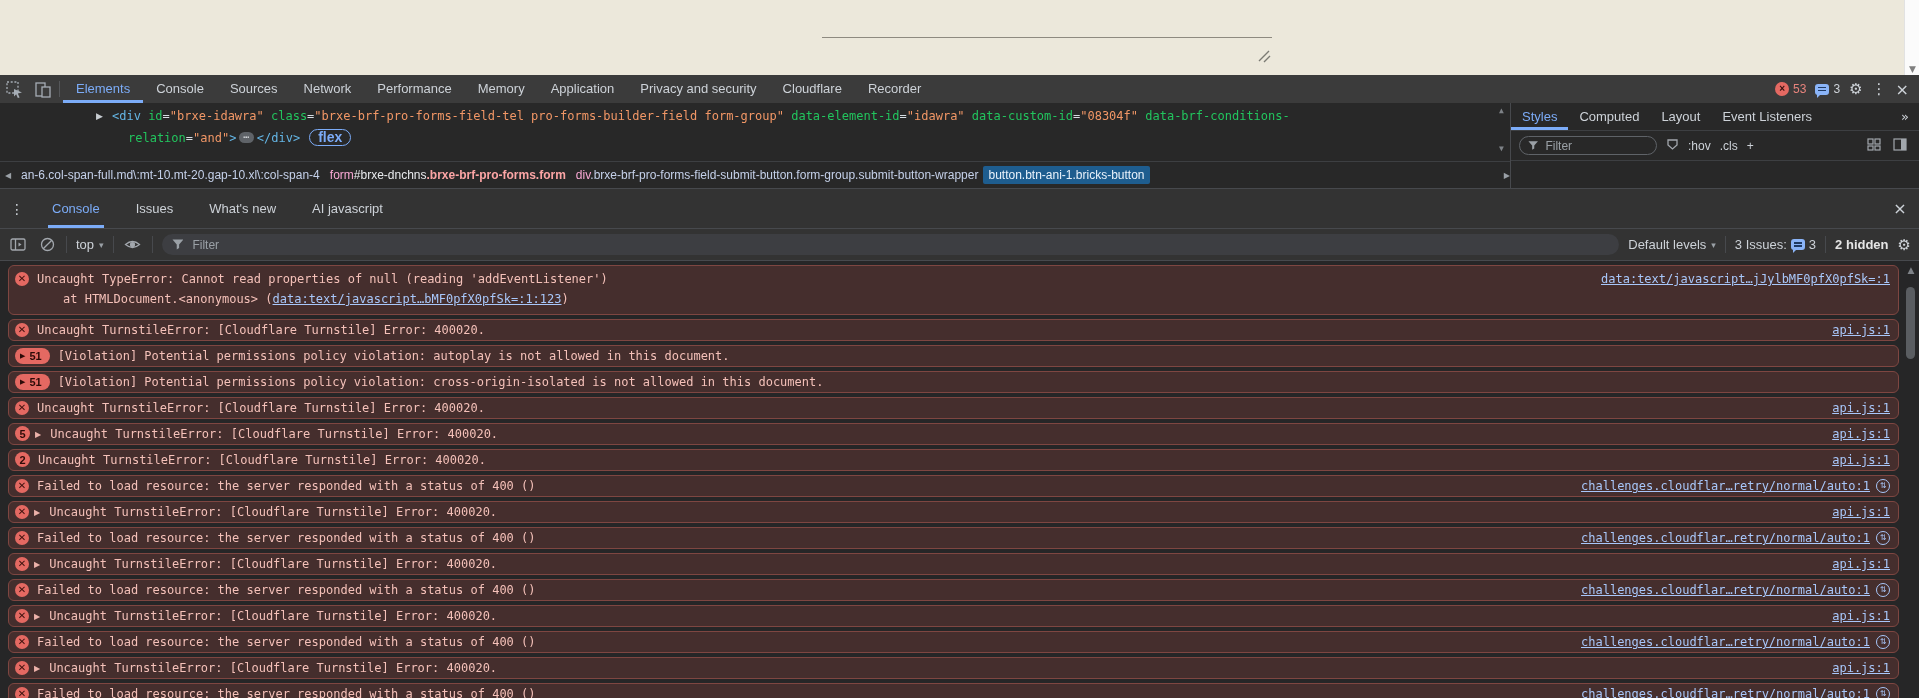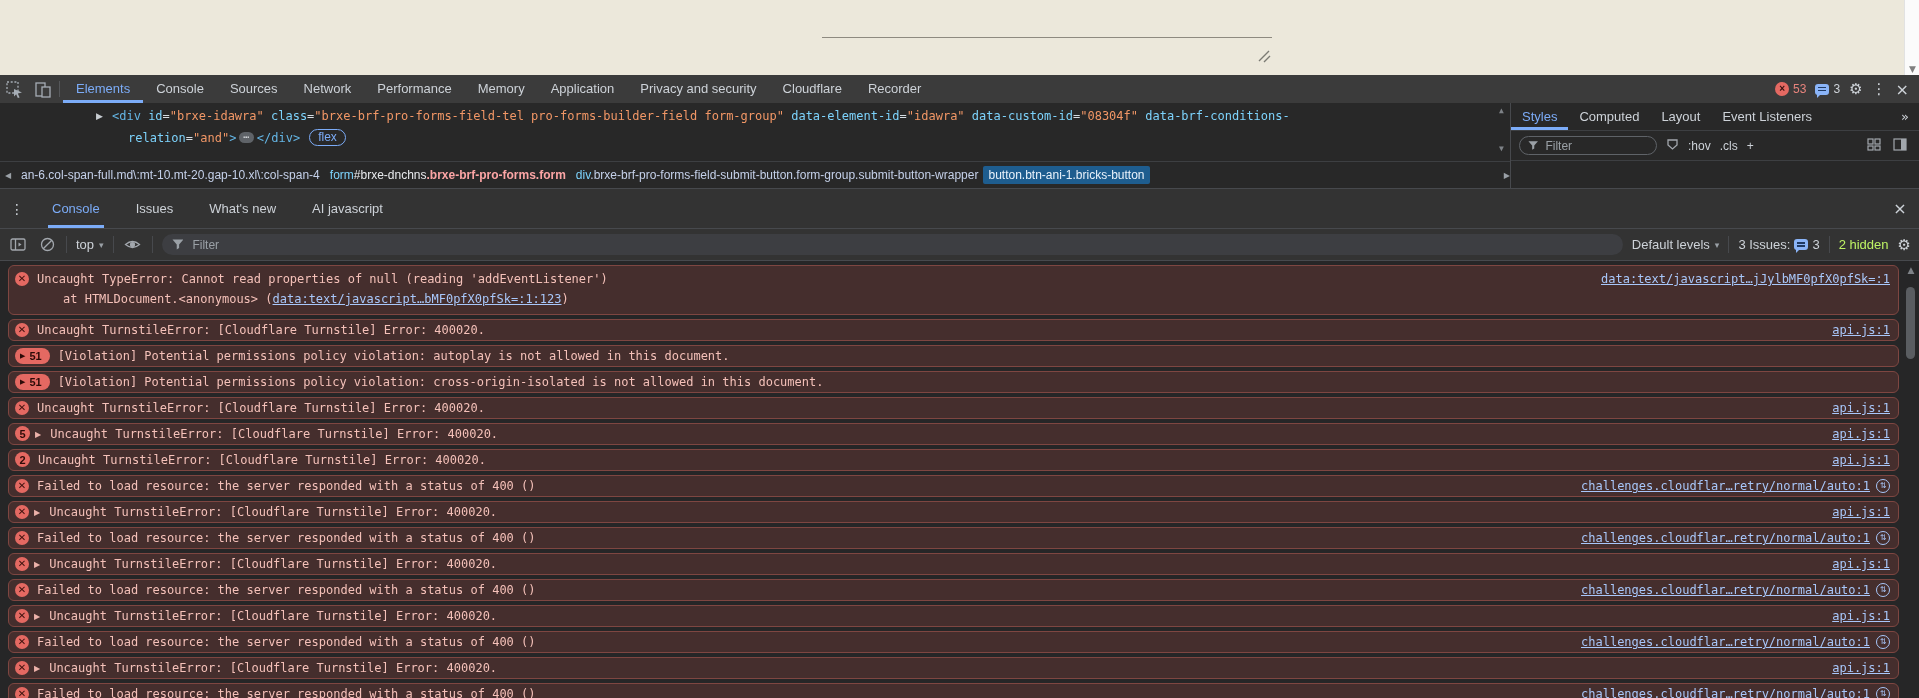--- a/index.html
+++ b/index.html
@@ -40,32 +40,32 @@
   .glyph { font-family:"DejaVu Sans", sans-serif; }
   .gear { color:#cdd2d8; font-size:15px; } .kebab { color:#cdd2d8; font-size:15px; } .closex { color:#cdd2d8; font-size:16px; }
 
   
   .panel-area { height:85px; flex:0 0 85px; display:flex; }
   .elements-pane { flex:1; position:relative; background:#282828; }
   .code-area { position:relative; height:58px; overflow:hidden; font-size:12px; }
   .code-caret { position:absolute; left:96px; top:8px; color:#c8cdd2; font-size:9px; }
   .code-line1 { position:absolute; left:112px; top:6px; white-space:nowrap; }
   .code-line2 { position:absolute; left:128px; top:26px; white-space:nowrap; display:flex; align-items:center; }
-  .tk-tag { color:#64b5e4; } .tk-attr { color:#7dd3fc; } .tk-val { color:#f29766; } .tk-plain { color:#d7dde3; }
+  .tk-tag { color:#64b5e4; } .tk-attr { color:#22c55e; } .tk-val { color:#f29766; } .tk-plain { color:#d7dde3; }
   .more-pill { display:inline-block; background:#5f6368; color:#e2e4e7; border-radius:8px; padding:0 4px; margin:0 3px; font-size:9px; line-height:11px; letter-spacing:1px; vertical-align:middle; }
-  .flex-pill { display:inline-block; border:1px solid #7cacf8; color:#7cacf8; border-radius:9px; padding:0 8px; margin-left:9px; font-size:12px; line-height:15px; font-family:"Liberation Sans",sans-serif; }
+  .flex-pill { display:inline-block; border:1px solid #7cacf8; color:#7cacf8; border-radius:9px; padding:0 8px; margin-left:9px; font-size:14px; line-height:15px; font-family:"Liberation Sans",sans-serif;font-weight:bold; }
   .elem-scroll { position:absolute; right:2px; top:4px; width:13px; text-align:center; color:#7e8287; font-size:8px; line-height:1; }
   .elem-scroll .dn { margin-top:30px; }
 
   .breadcrumb { position:absolute; left:0; right:0; bottom:0; height:27px; border-top:1px solid #3d3f42; display:flex; align-items:center; font-size:12px; background:#282828; overflow:hidden; }
   .bc-arrow { flex:0 0 16px; text-align:center; color:#9aa0a6; font-size:8px; }
   .bc-arrow.right { position:absolute; right:0; background:#282828; height:100%; line-height:27px; }
   .crumb { padding:2px 5px; white-space:nowrap; border-radius:2px; }
   .crumb.selected { background:#1e5d8f; }
-  .bc-muted { color:#c5d1ea; } .bc-tag { color:#7dd3fc; } .bc-id { color:#e8eaed; } .bc-cls { color:#fca5a5;font-weight:bold; } .bc-sel { color:#e9f2fb; }
+  .bc-muted { color:#c5d1ea; } .bc-tag { color:#f9a8d4; } .bc-id { color:#e8eaed; } .bc-cls { color:#fca5a5;font-weight:bold; } .bc-sel { color:#e9f2fb; }
 
   .pane-divider { width:1px; background:#47494d; }
   .styles-pane { width:408px; flex:0 0 408px; display:flex; flex-direction:column; background:#282828; }
   .sidebar-tabs { height:28px; display:flex; align-items:stretch; border-bottom:1px solid #3d3f42; }
   .side-tab { padding:0 11px; font-size:13px; line-height:27px; color:#cdd2d8; font-weight:500; white-space:nowrap;text-align:center; }
   .side-tab.selected { color:#7cacf8; box-shadow:inset 0 -3px 0 #7cacf8; }
   .more-tabs { margin-left:auto; padding:0 10px; line-height:27px; color:#cdd2d8; font-size:13px; }
   .styles-toolbar { height:30px; display:flex; align-items:center; gap:9px; padding:0 8px; border-bottom:1px solid #3d3f42; }
   .styles-filter { width:138px; height:19px; border:1px solid #5f6368; border-radius:11px; display:flex; align-items:center; gap:5px; padding:0 8px; }
   .styles-filter input, .console-filter input { background:transparent; border:none; outline:none; color:#c9cdd2; font-size:12px; width:100%; font-family:"Liberation Sans",sans-serif; }
@@ -81,21 +81,21 @@
   .drawer-tab.selected { color:#7cacf8; box-shadow:inset 0 -3px 0 #7cacf8; }
   .drawer-close { margin-left:auto; width:38px; display:flex; align-items:center; justify-content:center; color:#cdd2d8; font-size:16px; }
 
   .console-toolbar { height:32px; flex:0 0 32px; display:flex; align-items:center; gap:9px; padding:0 8px; background:#333; border-bottom:1px solid #47494d; font-size:13px; color:#cdd2d8; }
   .ct-icon { display:flex; align-items:center; justify-content:center; color:#a2a7ad; width:20px; }
   .ct-div { width:1px; height:17px; background:#47494d; }
   .dd { display:flex; align-items:center; gap:5px; white-space:nowrap; }
   .dd .chev { font-size:9px; color:#9aa0a6; }
   .console-filter { flex:1; height:21px; background:#3d3e42; border-radius:11px; display:flex; align-items:center; gap:7px; padding:0 10px; }
   .issues-link { display:flex; align-items:center; gap:4px; white-space:nowrap; }
-  .hidden-label { color:#bef264; white-space:nowrap; }
+  .hidden-label { color:#e5e5e5; white-space:nowrap;font-weight:bold; }
   .ct-gear { color:#cdd2d8; font-size:15px; }
 
   
   .messages { flex:1; position:relative; background:#262627; overflow:hidden; padding-top:4px; font-size:12px; }
   .msg-row { margin:0 20px 4px 8px; background:#452e2d; border:1px solid #7e4641; border-radius:6px; display:flex; align-items:flex-start; padding:0 8px 0 6px; color:#f5c1b9; font-family:"DejaVu Sans Mono",monospace; }
   .msg-row.tall { padding-top:3px; padding-bottom:5px; }
   .x-circ { flex:0 0 14px; width:14px; height:14px; border-radius:50%; background:#e46962; color:#3a100c; font-size:10px; font-weight:bold; display:flex; align-items:center; justify-content:center; margin-top:3px; line-height:1; font-family:"DejaVu Sans",sans-serif; }
   .msg-pill { flex:0 0 auto; height:16px; border-radius:9px; background:#e46962; color:#2d0b08; display:flex; align-items:center; gap:4px; padding:0 8px 0 5px; margin-top:2px; font-size:11px; font-weight:bold; font-family:"Liberation Sans",sans-serif; }
   .msg-pill .tri { font-size:7px; }
   .msg-circle { flex:0 0 15px; width:15px; height:15px; border-radius:50%; background:#e46962; color:#2d0b08; font-size:11px; font-weight:bold; display:flex; align-items:center; justify-content:center; margin-top:2px; font-family:"Liberation Sans",sans-serif; }

